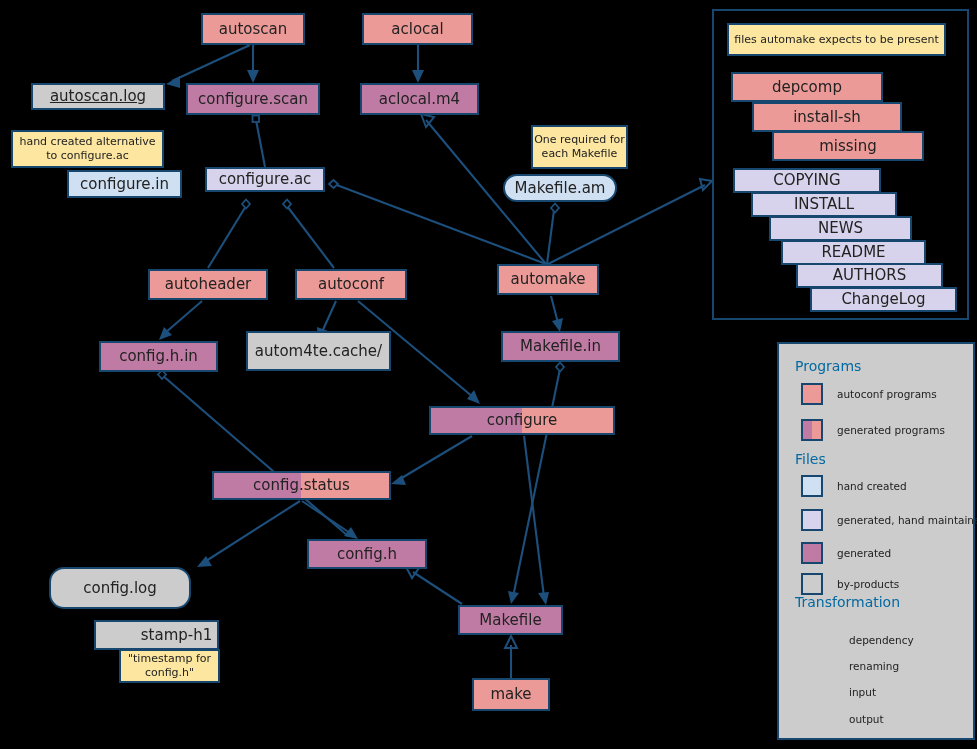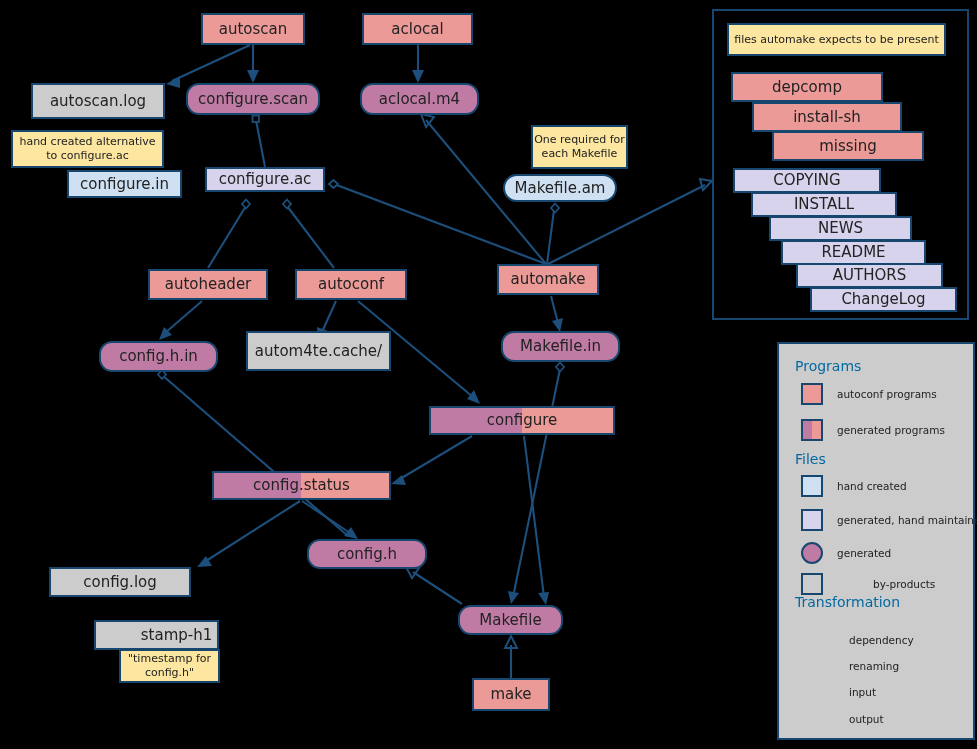--- a/index.html
+++ b/index.html
@@ -10,21 +10,21 @@
   
   .node{
     position:absolute;box-sizing:border-box;
     border:2px solid #17476e;
     display:flex;align-items:center;justify-content:center;
     text-align:center;color:#222;line-height:1.12;
     font-size:15px;white-space:nowrap;
   }
   .node.small{font-size:11px;white-space:normal;line-height:1.25;}
   .prog   {background:#eb9a97;}
-  .gen    {background:#c07ba4;border-radius:13px;}
+  .gen    {background:#c07ba4;}
   .hand   {background:#cfe0f2;}
   .genmaint{background:#d8d3ec;}
   .byprod {background:#cccccc;}
   .note   {background:#fce6a0;}
   
   .genprog{background:linear-gradient(to right,#c07ba4 0%,#c07ba4 50%,#eb9a97 50%,#eb9a97 100%);}
 
   
   .frame{position:absolute;box-sizing:border-box;border:2px solid #17476e;background:transparent;}
 
@@ -183,37 +183,37 @@
     </g>
     <g>
       <path class="lgln" d="M 790 711 L 822 711"></path>
       <path class="fillArrow" d="M 833 711 L 819 706 L 819 716 Z"></path>
     </g>
   </svg>
 
   <div id="nodes">
       <div class="node prog" style="left: 201px; top: 13px; width: 104px; height: 32px;">autoscan</div>
       <div class="node prog" style="left: 362px; top: 13px; width: 111px; height: 32px;">aclocal</div>
-      <div class="node byprod" style="left: 31px; top: 83px; width: 134px; height: 36px;">autoscan.log</div>
+      <div class="node byprod" style="left: 31px; top: 83px; width: 134px; height: 27px; text-decoration: underline;">autoscan.log</div>
       <div class="node gen" style="left: 186px; top: 83px; width: 134px; height: 32px;">configure.scan</div>
       <div class="node gen" style="left: 360px; top: 83px; width: 119px; height: 32px;">aclocal.m4</div>
       <div class="node note small" style="left: 11px; top: 130px; width: 153px; height: 38px;">hand created alternative to configure.ac</div>
       <div class="node hand" style="left: 67px; top: 170px; width: 115px; height: 28px;">configure.in</div>
       <div class="node genmaint" style="left: 205px; top: 167px; width: 120px; height: 25px;">configure.ac</div>
       <div class="node note small" style="left: 531px; top: 125px; width: 97px; height: 44px;">One required for each Makefile</div>
       <div class="node hand" style="left: 503px; top: 174px; width: 114px; height: 28px; border-radius: 14px;">Makefile.am</div>
       <div class="node prog" style="left: 148px; top: 269px; width: 120px; height: 31px;">autoheader</div>
       <div class="node prog" style="left: 295px; top: 269px; width: 112px; height: 31px;">autoconf</div>
       <div class="node prog" style="left: 497px; top: 264px; width: 102px; height: 31px;">automake</div>
       <div class="node gen" style="left: 99px; top: 341px; width: 119px; height: 31px;">config.h.in</div>
       <div class="node byprod" style="left: 246px; top: 331px; width: 145px; height: 40px;">autom4te.cache/</div>
       <div class="node gen" style="left: 501px; top: 331px; width: 119px; height: 31px;">Makefile.in</div>
       <div class="node genprog" style="left: 429px; top: 406px; width: 186px; height: 29px;">configure</div>
       <div class="node genprog" style="left: 212px; top: 471px; width: 179px; height: 29px;">config.status</div>
-      <div class="node byprod" style="left: 49px; top: 567px; width: 142px; height: 30px;">config.log</div>
+      <div class="node byprod" style="left: 49px; top: 567px; width: 142px; height: 42px; border-radius: 15px;">config.log</div>
       <div class="node gen" style="left: 307px; top: 539px; width: 120px; height: 30px;">config.h</div>
       <div class="node gen" style="left: 458px; top: 605px; width: 105px; height: 30px;">Makefile</div>
       <div class="node byprod" style="left: 94px; top: 620px; width: 125px; height: 30px; padding-left: 40px;">stamp-h1</div>
       <div class="node note small" style="left: 119px; top: 649px; width: 101px; height: 34px;">"timestamp for config.h"</div>
       <div class="node prog" style="left: 472px; top: 678px; width: 78px; height: 33px;">make</div>
     </div>
 
   <div class="frame" id="amframe" style="left: 712px; top: 9px; width: 257px; height: 311px;"></div>
   <div id="amnodes">
       <div class="node note small" style="left: 727px; top: 23px; width: 219px; height: 33px; font-size: 11px;">files automake expects to be present</div>
@@ -246,21 +246,21 @@
           <div class="lg-lbl">hand created</div>
         </div>
         <div class="lg-row" style="left: 22px; top: 165px;">
           <div class="lg-sw genmaint"></div>
           <div class="lg-lbl">generated, hand maintained</div>
         </div>
         <div class="lg-row" style="left: 22px; top: 198px;">
           <div class="lg-sw gen"></div>
           <div class="lg-lbl">generated</div>
         </div>
-        <div class="lg-row" style="left: 22px; top: 229px; gap: 36px;">
+        <div class="lg-row" style="left: 22px; top: 229px;">
           <div class="lg-sw byprod"></div>
           <div class="lg-lbl">by-products</div>
         </div>
         <div class="lg-lbl" style="position: absolute; left: 70px; top: 290px; margin-left: 0px;">dependency</div>
         <div class="lg-lbl" style="position: absolute; left: 70px; top: 316px; margin-left: 0px;">renaming</div>
         <div class="lg-lbl" style="position: absolute; left: 70px; top: 342px; margin-left: 0px;">input</div>
         <div class="lg-lbl" style="position: absolute; left: 70px; top: 369px; margin-left: 0px;">output</div>
       </div>
   </div>
 

